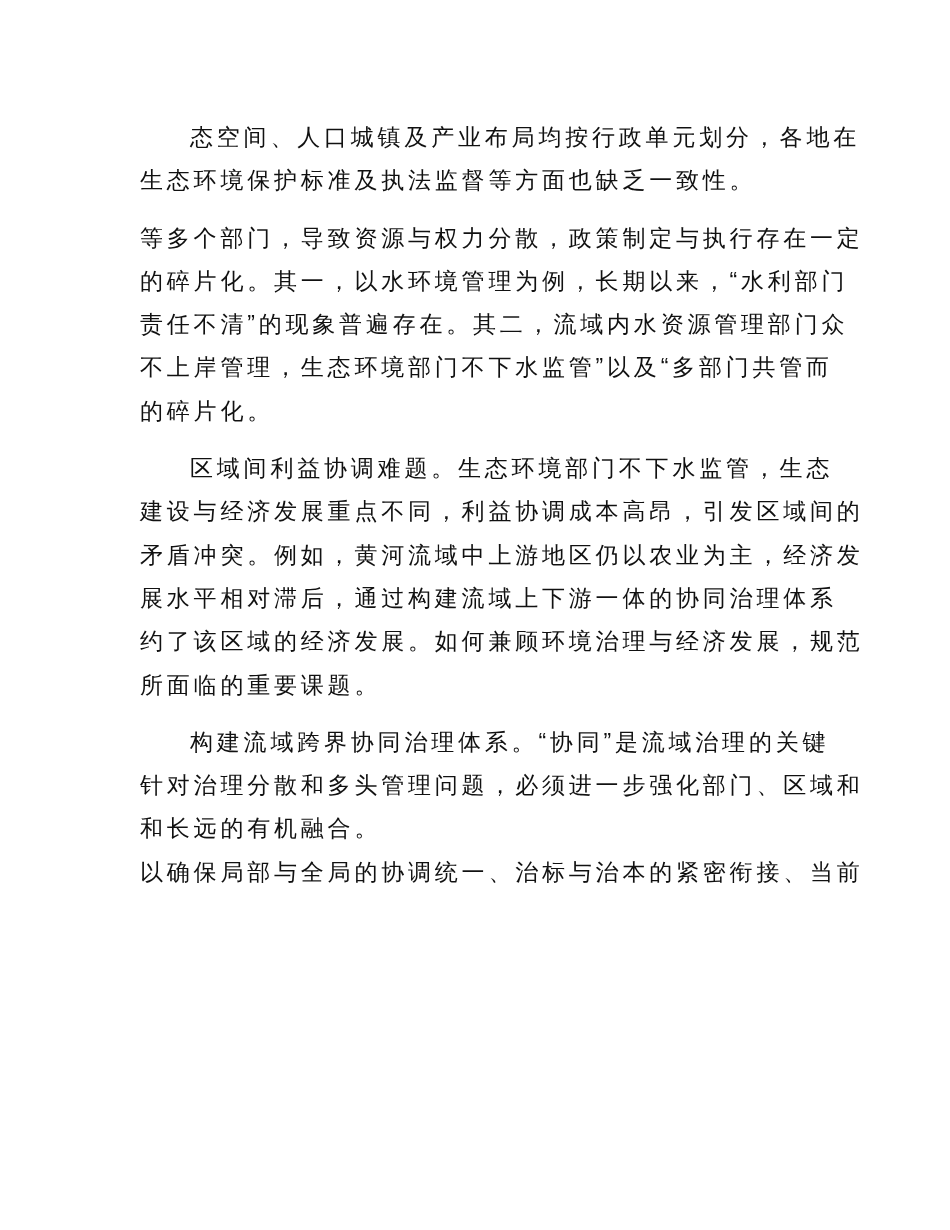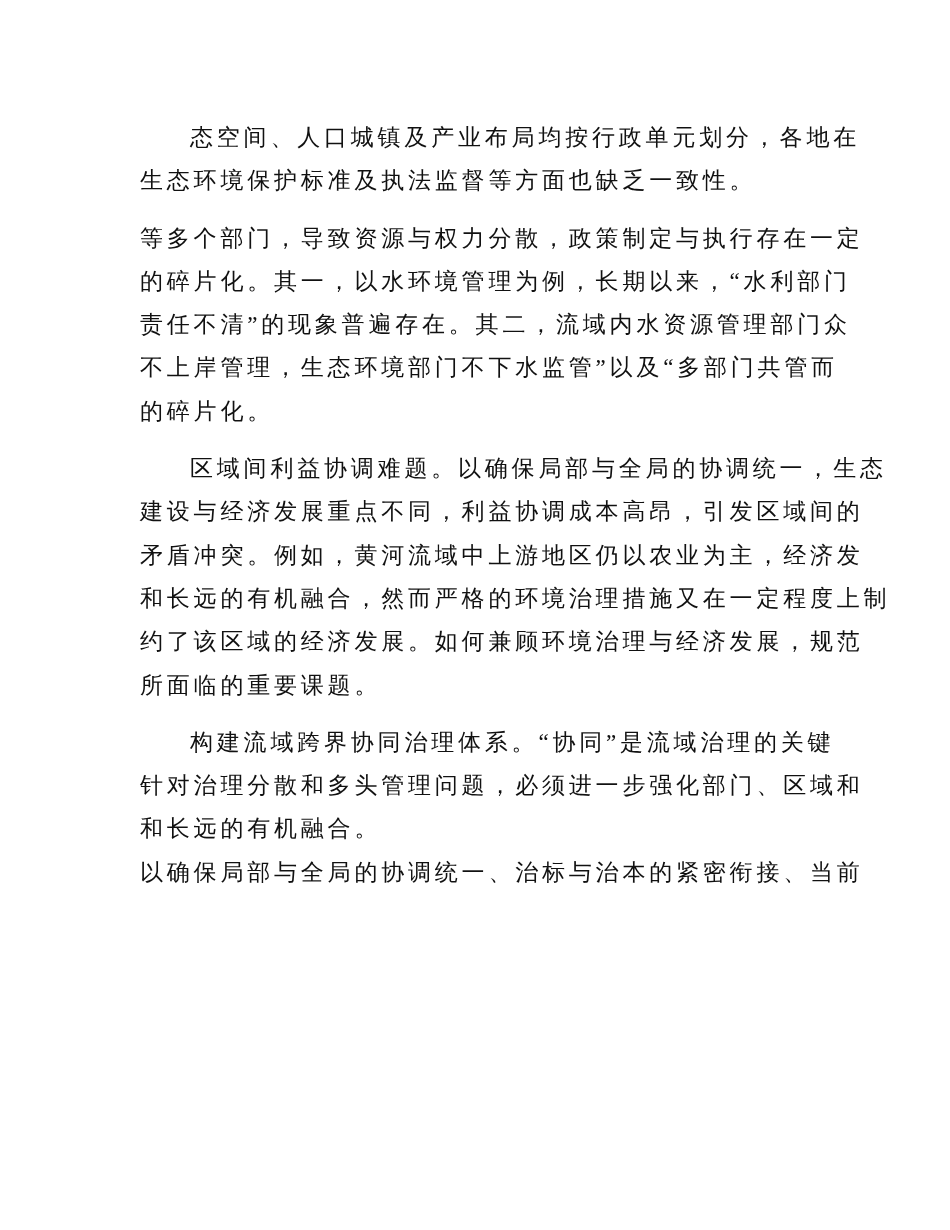--- a/index.html
+++ b/index.html
@@ -19,21 +19,21 @@
       top: 0;
       width: 950px;
       height: 1230px;
       background: #ffffff;
     }
     .content {
       position: absolute;
       left: 140px;
       top: 116px;
       width: 700px;
-      font-family: Liberation Serif, serif;
+      font-family: Liberation Sans, sans-serif;
       font-size: 23px;
       color: #111111;
       letter-spacing: 3.8px;
     }
     .line {
       height: 43.3px;
       line-height: 43.3px;
       white-space: nowrap;
     }
     .line.indent {
@@ -58,24 +58,24 @@
     <div>
       <div class="line">等多个部门，导致资源与权力分散，政策制定与执行存在一定</div>
       <div class="line">的碎片化。其一，以水环境管理为例，长期以来，“水利部门</div>
       <div class="line">责任不清”的现象普遍存在。其二，流域内水资源管理部门众</div>
       <div class="line">不上岸管理，生态环境部门不下水监管”以及“多部门共管而</div>
       <div class="line">的碎片化。</div>
     </div>
     <div class="para-gap"></div>
 
     <div>
-      <div class="line indent">区域间利益协调难题。以确保局部与全局的协调统一，生态</div>
+      <div class="line indent">区域间利益协调难题。生态环境部门不下水监管，生态</div>
       <div class="line">建设与经济发展重点不同，利益协调成本高昂，引发区域间的</div>
       <div class="line">矛盾冲突。例如，黄河流域中上游地区仍以农业为主，经济发</div>
-      <div class="line">和长远的有机融合，然而严格的环境治理措施又在一定程度上制</div>
+      <div class="line">展水平相对滞后，通过构建流域上下游一体的协同治理体系</div>
       <div class="line">约了该区域的经济发展。如何兼顾环境治理与经济发展，规范</div>
       <div class="line">所面临的重要课题。</div>
     </div>
     <div class="para-gap"></div>
 
     <div>
       <div class="line indent">构建流域跨界协同治理体系。“协同”是流域治理的关键</div>
       <div class="line">针对治理分散和多头管理问题，必须进一步强化部门、区域和</div>
       <div class="line">和长远的有机融合。</div>
       <div class="line">以确保局部与全局的协调统一、治标与治本的紧密衔接、当前</div>

